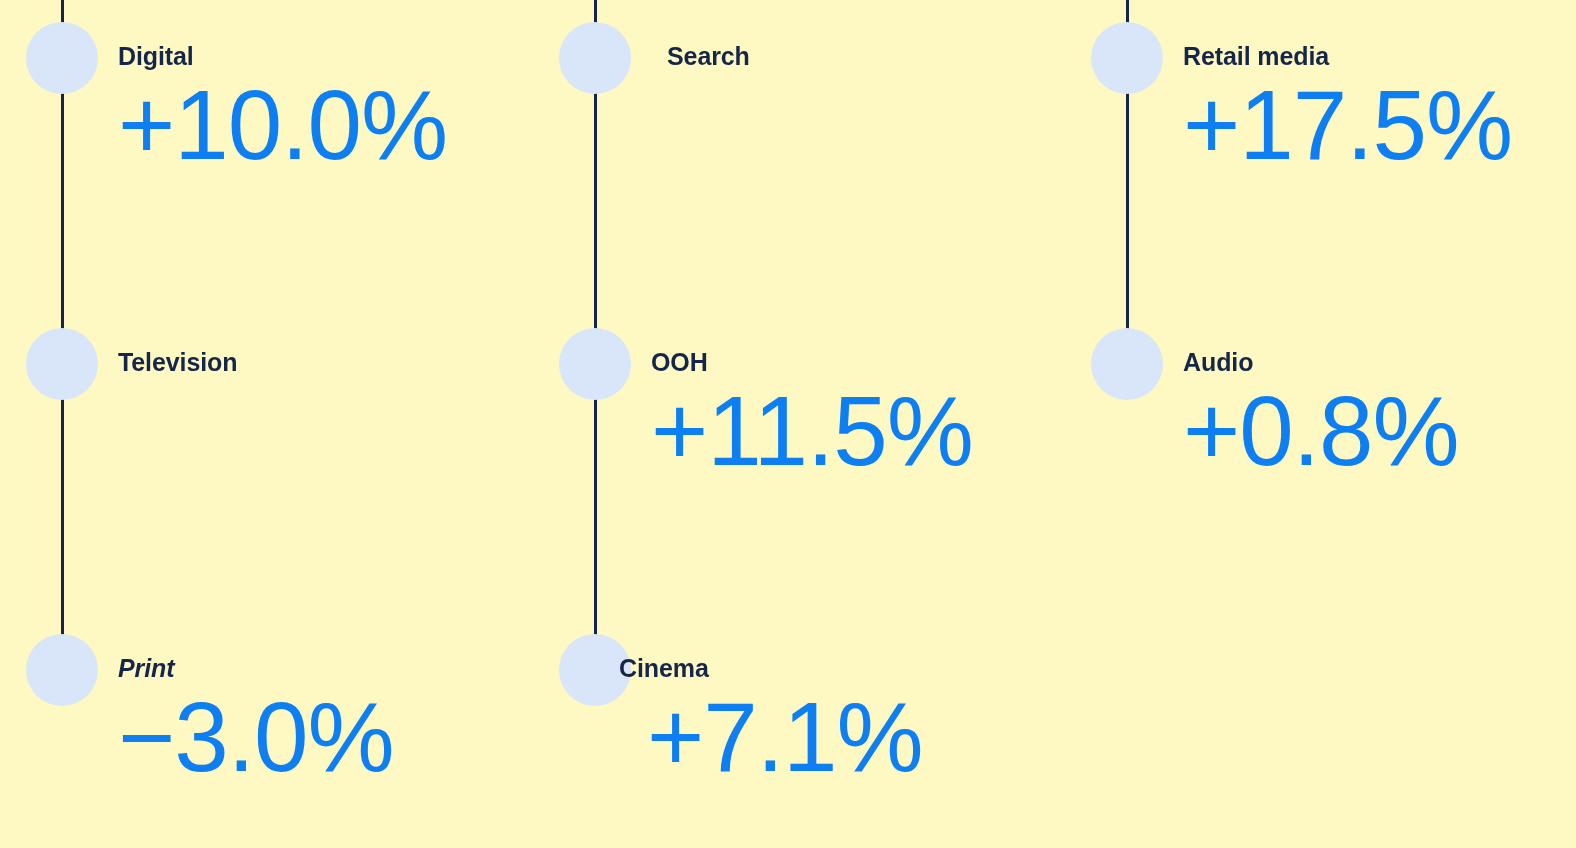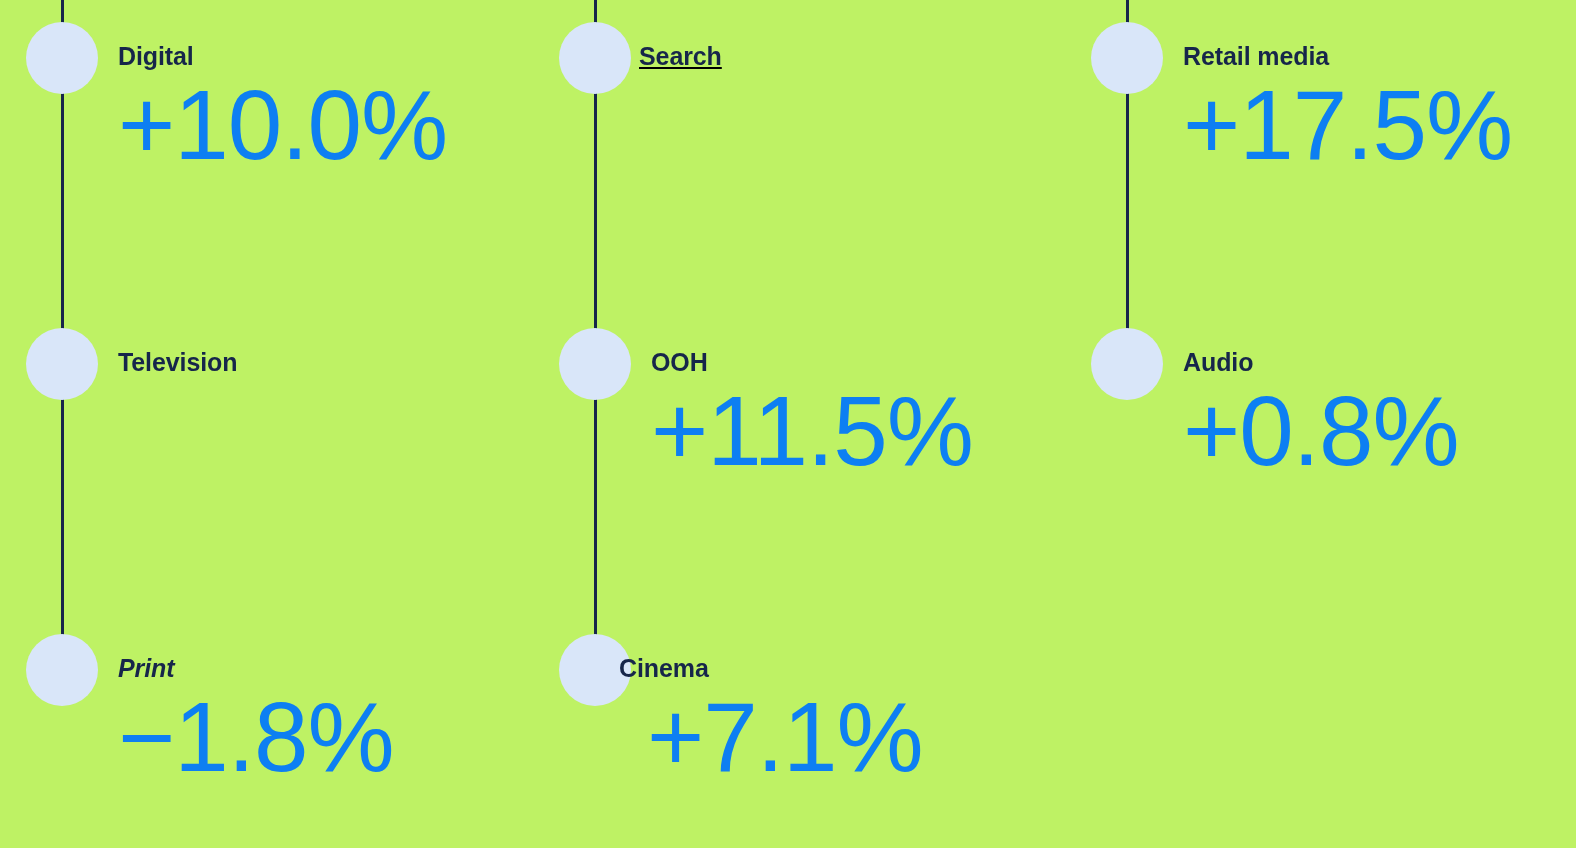--- a/index.html
+++ b/index.html
@@ -62,45 +62,45 @@
     line-height: 1.04;
     letter-spacing: -1px;
     white-space: nowrap;
     margin: 0;
     margin-top: 6px;
   }
 </style>
 </head>
 <body>
 
-<div id="board" style="background: #bef264;">
+<div id="board" style="background: #fef9c3;">
 
   <div class="spine" style="left: 61px; top: 0px; height: 670px; background: rgb(22, 38, 74);"></div>
 
   <div class="node-dot" style="left: 26px; top: 22px; background: rgb(217, 230, 249);"></div>
   <div class="metric" style="left:118px; top:44px; width:420px;">
     <p class="metric-label" style="color: rgb(22, 38, 74);">Digital</p>
     <p class="metric-value" style="color: rgb(13, 127, 242);">+10.0%</p>
   </div>
 
   <div class="node-dot" style="left: 26px; top: 328px; background: rgb(217, 230, 249);"></div>
   <div class="metric" style="left:118px; top:350px; width:420px;">
     <p class="metric-label" style="color: rgb(22, 38, 74);">Television</p>
   </div>
 
   <div class="node-dot" style="left: 26px; top: 634px; background: rgb(217, 230, 249);"></div>
   <div class="metric" style="left:118px; top:656px; width:420px;">
     <p class="metric-label" style="color: rgb(22, 38, 74); font-style: italic;">Print</p>
-    <p class="metric-value" style="color: rgb(13, 127, 242);">−1.8%</p>
+    <p class="metric-value" style="color: rgb(13, 127, 242);">−3.0%</p>
   </div>
 
   <div class="spine" style="left: 594px; top: 0px; height: 670px; background: rgb(22, 38, 74);"></div>
 
   <div class="node-dot" style="left: 559px; top: 22px; background: rgb(217, 230, 249);"></div>
-  <div class="metric" style="left:639px; top:44px; width:420px;text-decoration:underline;">
+  <div class="metric" style="left:667px; top:44px; width:420px;">
     <p class="metric-label" style="color: rgb(22, 38, 74);">Search</p>
   </div>
 
   <div class="node-dot" style="left: 559px; top: 328px; background: rgb(217, 230, 249);"></div>
   <div class="metric" style="left:651px; top:350px; width:420px;">
     <p class="metric-label" style="color: rgb(22, 38, 74);">OOH</p>
     <p class="metric-value" style="color: rgb(13, 127, 242);">+11.5%</p>
   </div>
 
   <div class="node-dot" style="left: 559px; top: 634px; background: rgb(217, 230, 249);"></div>

